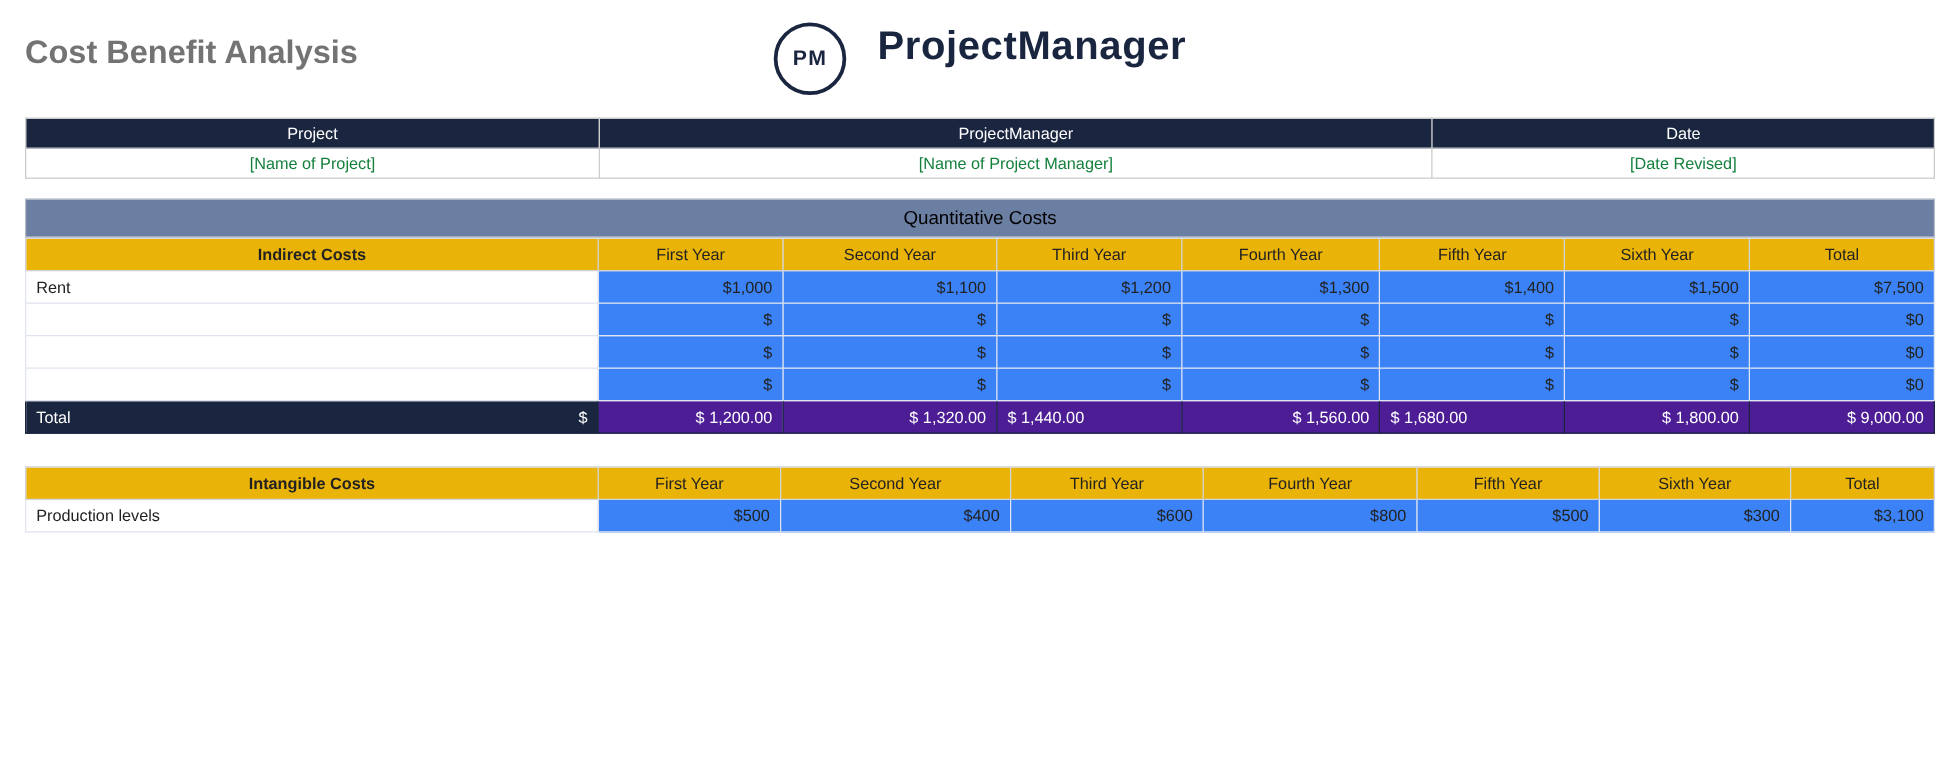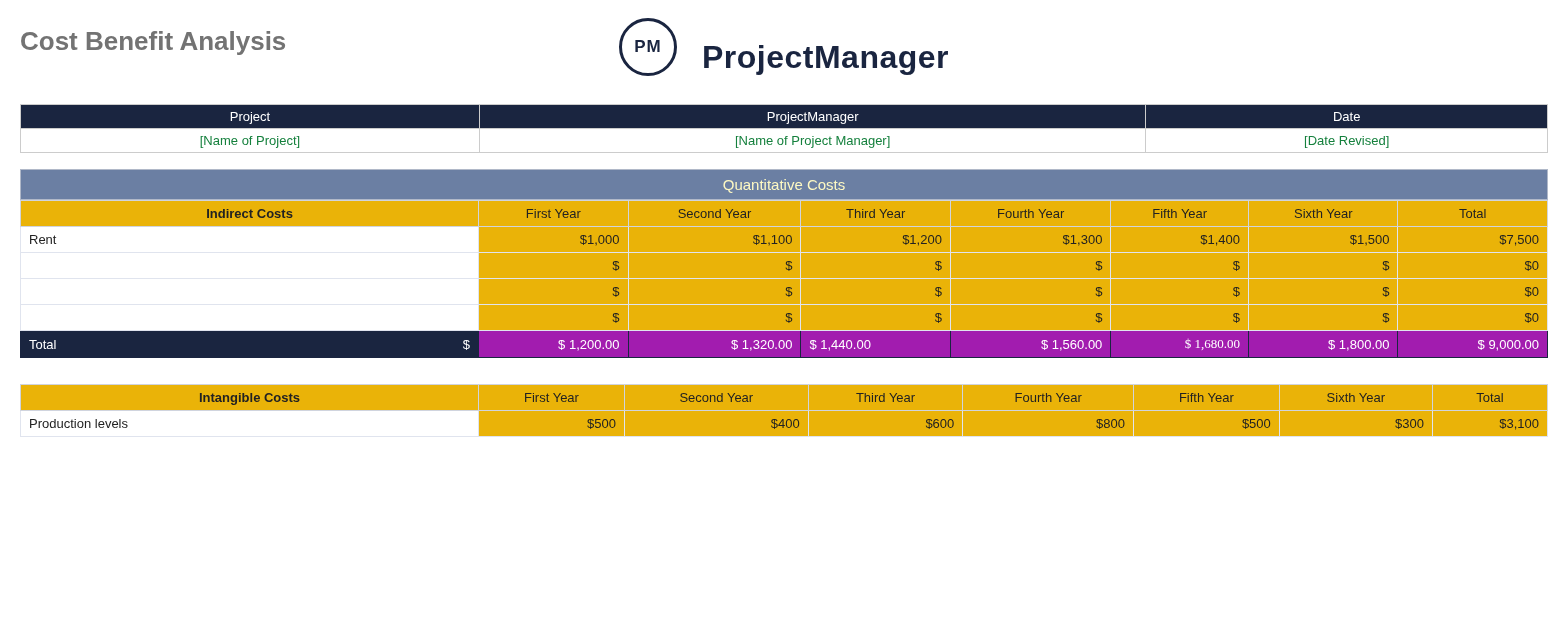--- a/index.html
+++ b/index.html
@@ -18,21 +18,21 @@
     
     .header {
       display: flex;
       align-items: center;
       justify-content: center;
       padding: 8px 0 6px 0;
       position: relative;
     }
     .logo-area {
       display: flex;
-      align-items: flex-end;
+      align-items: flex-start;
       gap: 25px;
     }
     .logo-circle {
       width: 58px;
       height: 58px;
       border-radius: 50%;
       border: 3px solid #1a2540;
       display: flex;
       align-items: center;
       justify-content: center;
@@ -53,21 +53,21 @@
       top: 16px;
       font-size: 26px;
       font-weight: bold;
       color: #737373;
       line-height: 1.2;
     }
     
     .info-table {
       width: 100%;
       border-collapse: collapse;
-      margin-top: 22px;
+      margin-top: 12px;
       padding-left: 20px;
     }
     .info-table td {
       border: 1px solid #ccc;
       padding: 4px 10px;
       text-align: center;
     }
     .info-header-row td {
       background: #1a2540;
       color: #fff;
@@ -78,21 +78,21 @@
       background: #fff;
       color: #15803d;
       font-size: 13px;
     }
     
     .section {
       margin-top: 16px;
     }
     .section-header {
       background: #6b7fa3;
-      color: #fef9c3;
+      color: #000000;
       text-align: center;
       font-size: 15px;
       padding: 6px 0;
       border: 1px solid #b0b8c8;
     }
     .cost-table {
       width: 100%;
       border-collapse: collapse;
     }
     .cost-table th {
@@ -106,28 +106,28 @@
     }
     .cost-table th.label-col {
       font-weight: bold;
       text-align: center;
     }
     .cost-table td {
       padding: 5px 8px;
       border: 1px solid #e0e4ee;
       text-align: right;
       font-size: 13px;
-      background: #eab308;
+      background: #3b82f6;
     }
     .cost-table td.label-col {
       text-align: left;
       background: #fff;
     }
     .cost-table tr.total-row td {
-      background: #a21caf;
+      background: #4c1d95;
       color: #fff;
       font-size: 13px;
       border-color: #1a2540;
     }
     .cost-table tr.total-row td.label-col {
       background: #1a2540;
       color: #fff;
       text-align: left;
       font-weight: normal;
     }
@@ -218,21 +218,21 @@
             <td>$</td>
             <td>$</td>
             <td>$0</td>
           </tr>
           <tr class="total-row">
             <td class="label-col"><span style="margin-right:40px">Total</span><span style="float:right">$</span></td>
             <td style="text-align: right;">$ 1,200.00</td>
             <td style="text-align: right;">$ 1,320.00</td>
             <td style="text-align: left;">$ 1,440.00</td>
             <td style="text-align: right;">$ 1,560.00</td>
-            <td style="text-align: right; font-family: Liberation Serif, serif;">$ 1,680.00</td>
+            <td style="text-align: left;">$ 1,680.00</td>
             <td style="text-align: right;">$ 1,800.00</td>
             <td style="text-align: right;">$ 9,000.00</td>
           </tr>
         </tbody>
     </table>
   </div>
 
   <div class="spacer"></div>
 
   <div class="section">

